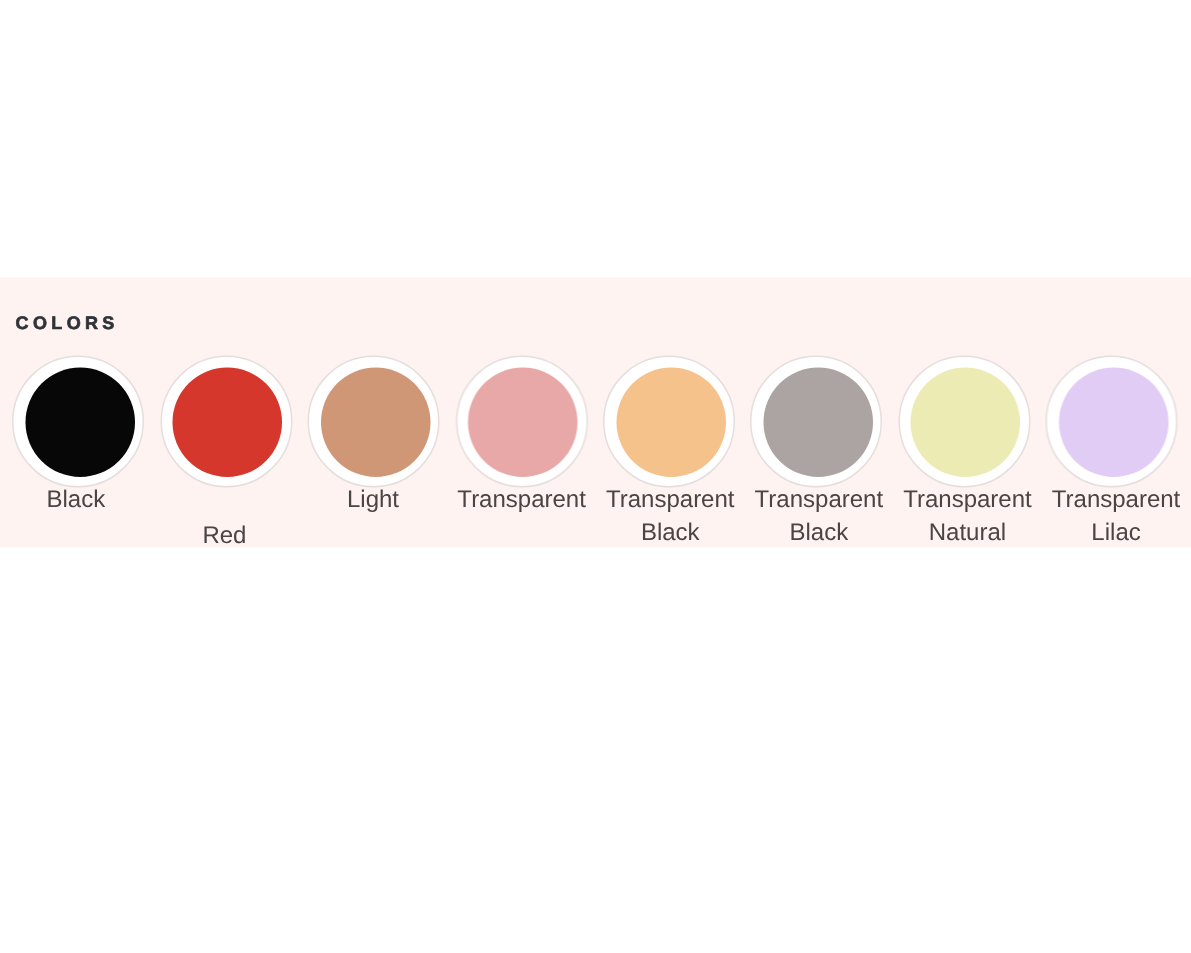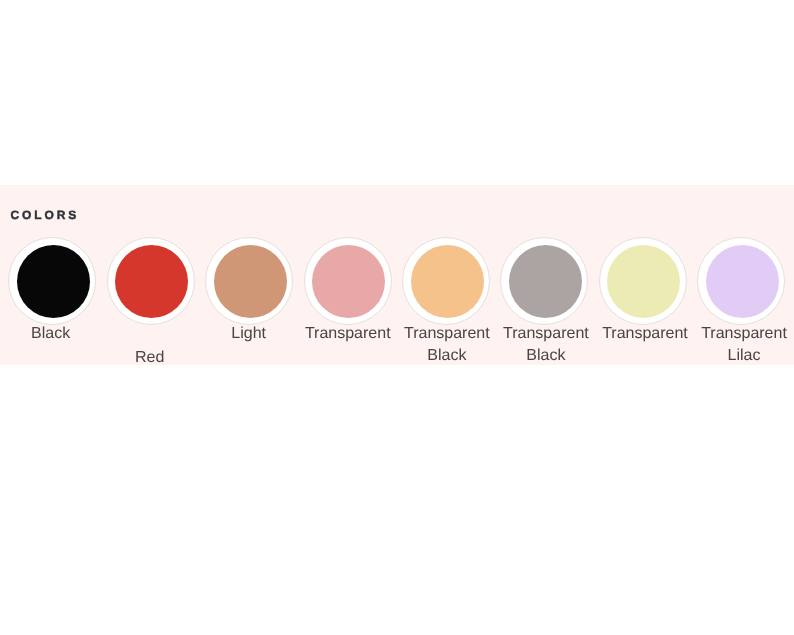--- a/index.html
+++ b/index.html
@@ -152,20 +152,21 @@
         <span class="label-line">Transparent</span>
         <span class="label-line">Black</span>
       </div>
       <div class="swatch" style="left: 598.79px;">
         <div class="ring" style="background: rgb(255, 255, 255); border-color: rgb(228, 222, 221);">
           <div class="dot" style="background: rgb(237, 235, 180);"></div>
         </div>
       </div>
       <div class="label" style="left: 574.97px; color: rgb(74, 68, 68);">
         <span class="label-line">Transparent</span>
+        <span class="label-line">Natural</span>
       </div>
       <div class="swatch" style="left: 697.18px;">
         <div class="ring" style="background: rgb(255, 255, 255); border-color: rgb(228, 222, 221);">
           <div class="dot" style="background: rgb(225, 204, 246);"></div>
         </div>
       </div>
       <div class="label" style="left: 674.04px; color: rgb(74, 68, 68);">
         <span class="label-line">Transparent</span>
         <span class="label-line">Lilac</span>
       </div>

